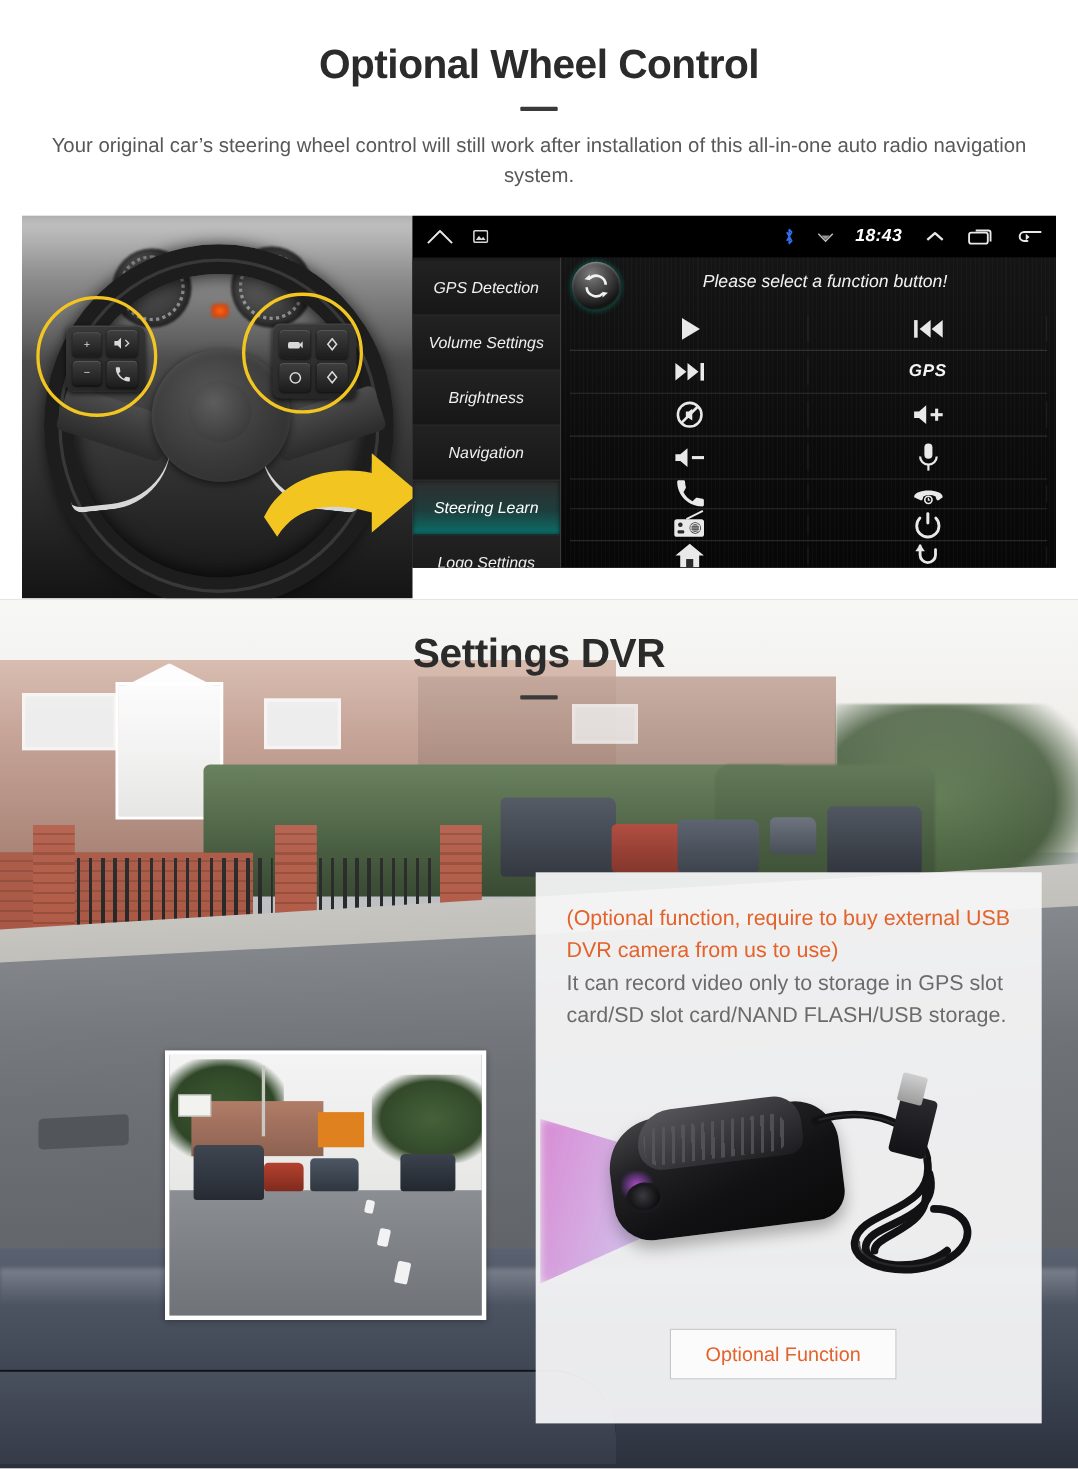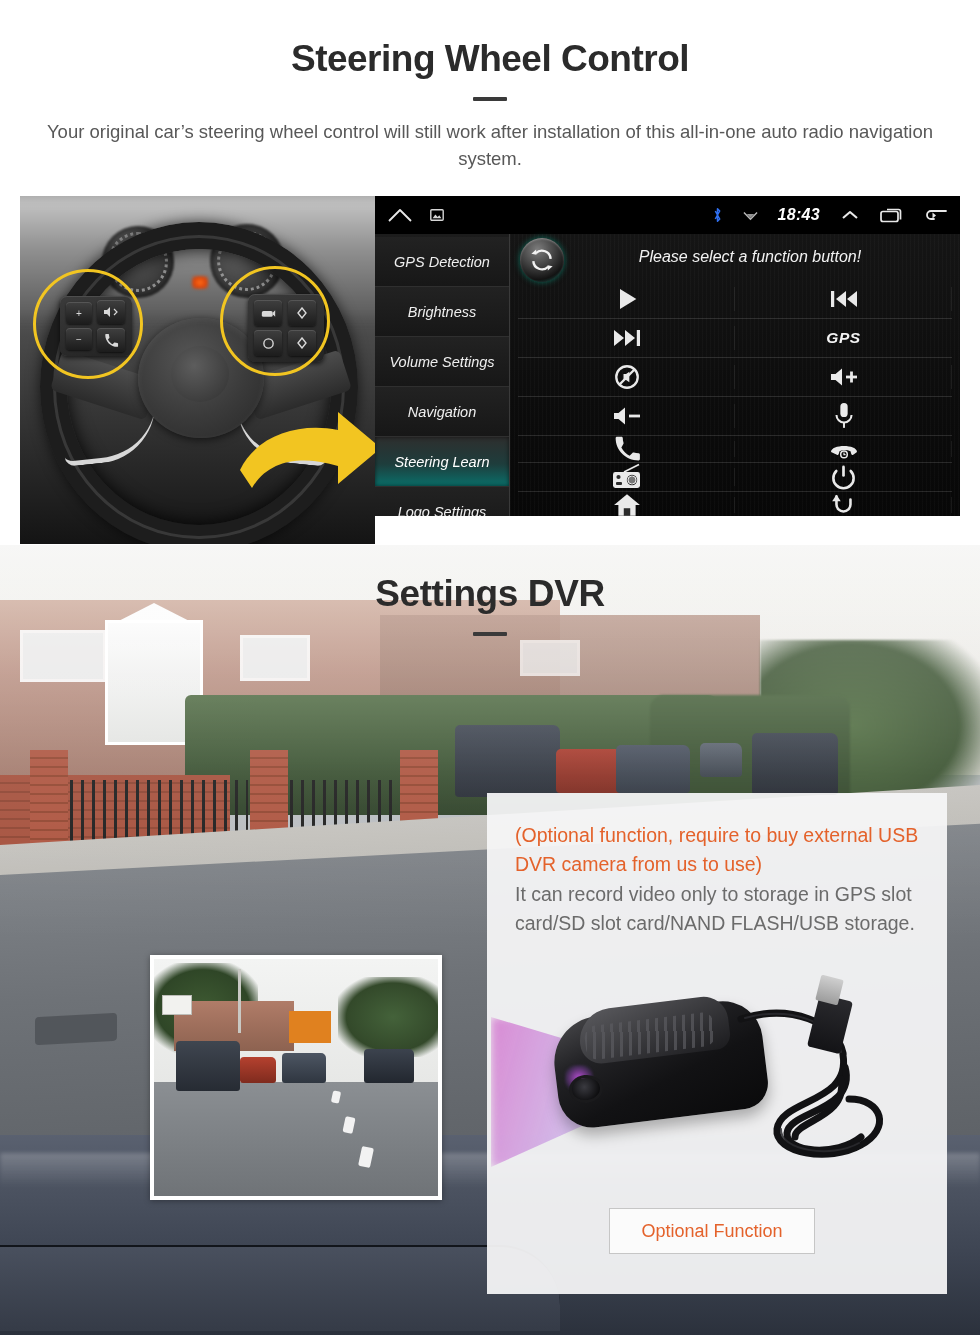--- a/index.html
+++ b/index.html
@@ -472,21 +472,21 @@
     color: #e4622b;
     font-size: 18px;
     display: flex; align-items: center; justify-content: center;
   }
 </style>
 </head>
 <body>
 
 <div class="section-swc">
 
-  <h1 class="swc-title">Steering Wheel Control</h1>
+  <h1 class="swc-title">Optional Wheel Control</h1>
   <div class="title-rule"></div>
   <p class="swc-sub">Your original car’s steering wheel control will still work after installation of this all-in-one auto radio navigation system.</p>
 
   <div class="swc-media">
 
     <div class="wheel-photo">
       <div class="dash-blur"></div>
       <div class="gauge gauge-l"></div>
       <div class="gauge gauge-r"></div>
       <div class="gauge-ring" style="left:88px;top:36px;width:60px;height:60px;"></div>
@@ -594,22 +594,22 @@
               <path d="M12 7.5 L8.5 4.5 L8.5 10.5z" fill="#e8e8e8"></path>
             </svg>
           </span>
         </div>
       </div>
 
       <div class="hu-body">
 
         <div class="hu-menu">
           <div class="menu-item">GPS Detection</div>
+          <div class="menu-item">Volume Settings</div>
           <div class="menu-item">Brightness</div>
-          <div class="menu-item">Volume Settings</div>
           <div class="menu-item">Navigation</div>
           <div class="menu-item active">Steering Learn</div>
           <div class="menu-item">Logo Settings</div>
         </div>
 
         <div class="hu-panel">
 
           <div class="hu-header">
             <div class="sync-btn">
               <svg width="26" height="26" viewBox="0 0 24 24">

